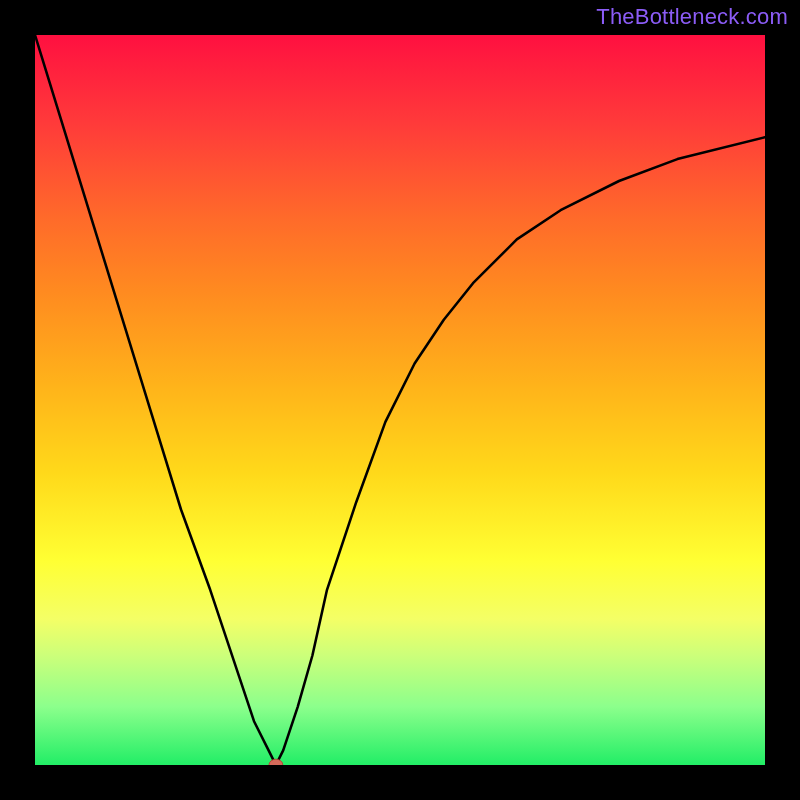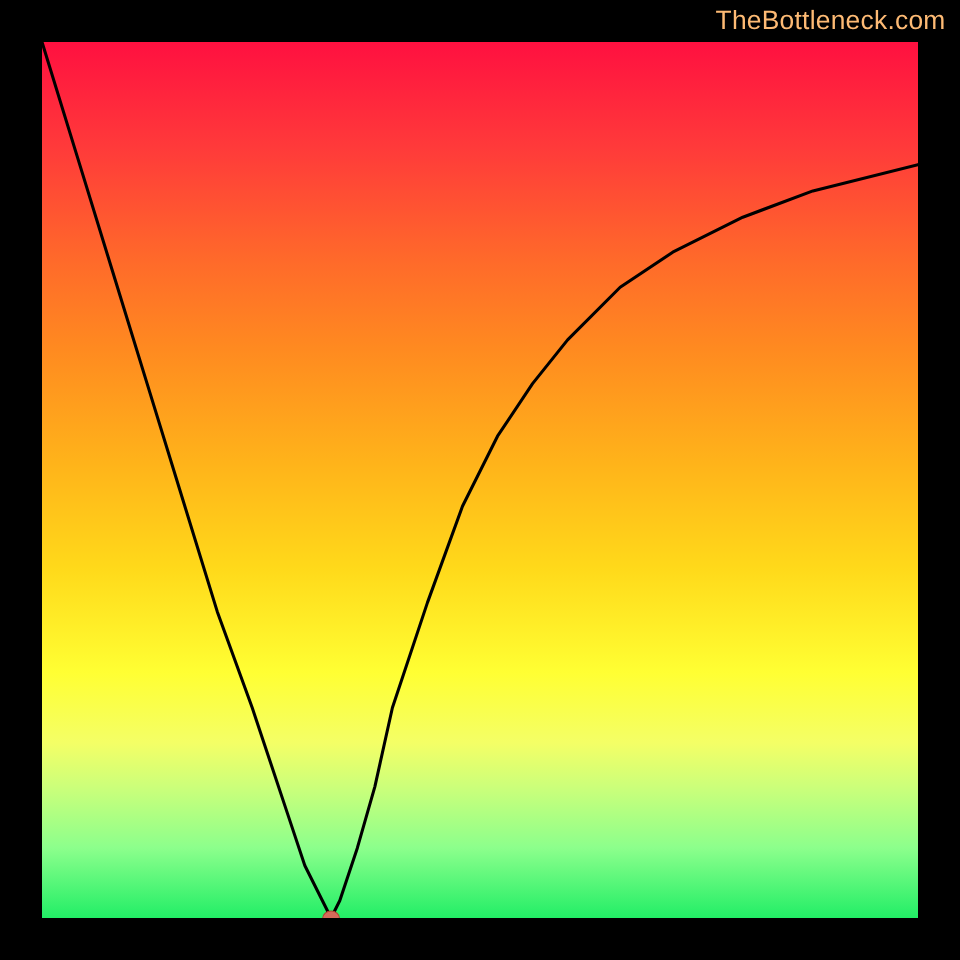--- a/index.html
+++ b/index.html
@@ -14,21 +14,21 @@
   .frame {
     position: relative;
     width: 800px;
     height: 800px;
     background: #000;
   }
   .watermark {
     position: absolute;
     top: 4px;
     right: 12px;
-    color: #fdba74;
+    color: #8b5cf6;
     font-size: 22px;
     letter-spacing: 0.2px;
     font-weight: 400;
     user-select: none;
   }
   .plot-area {
     position: absolute;
     left: 35px;
     top: 35px;
     width: 730px;

